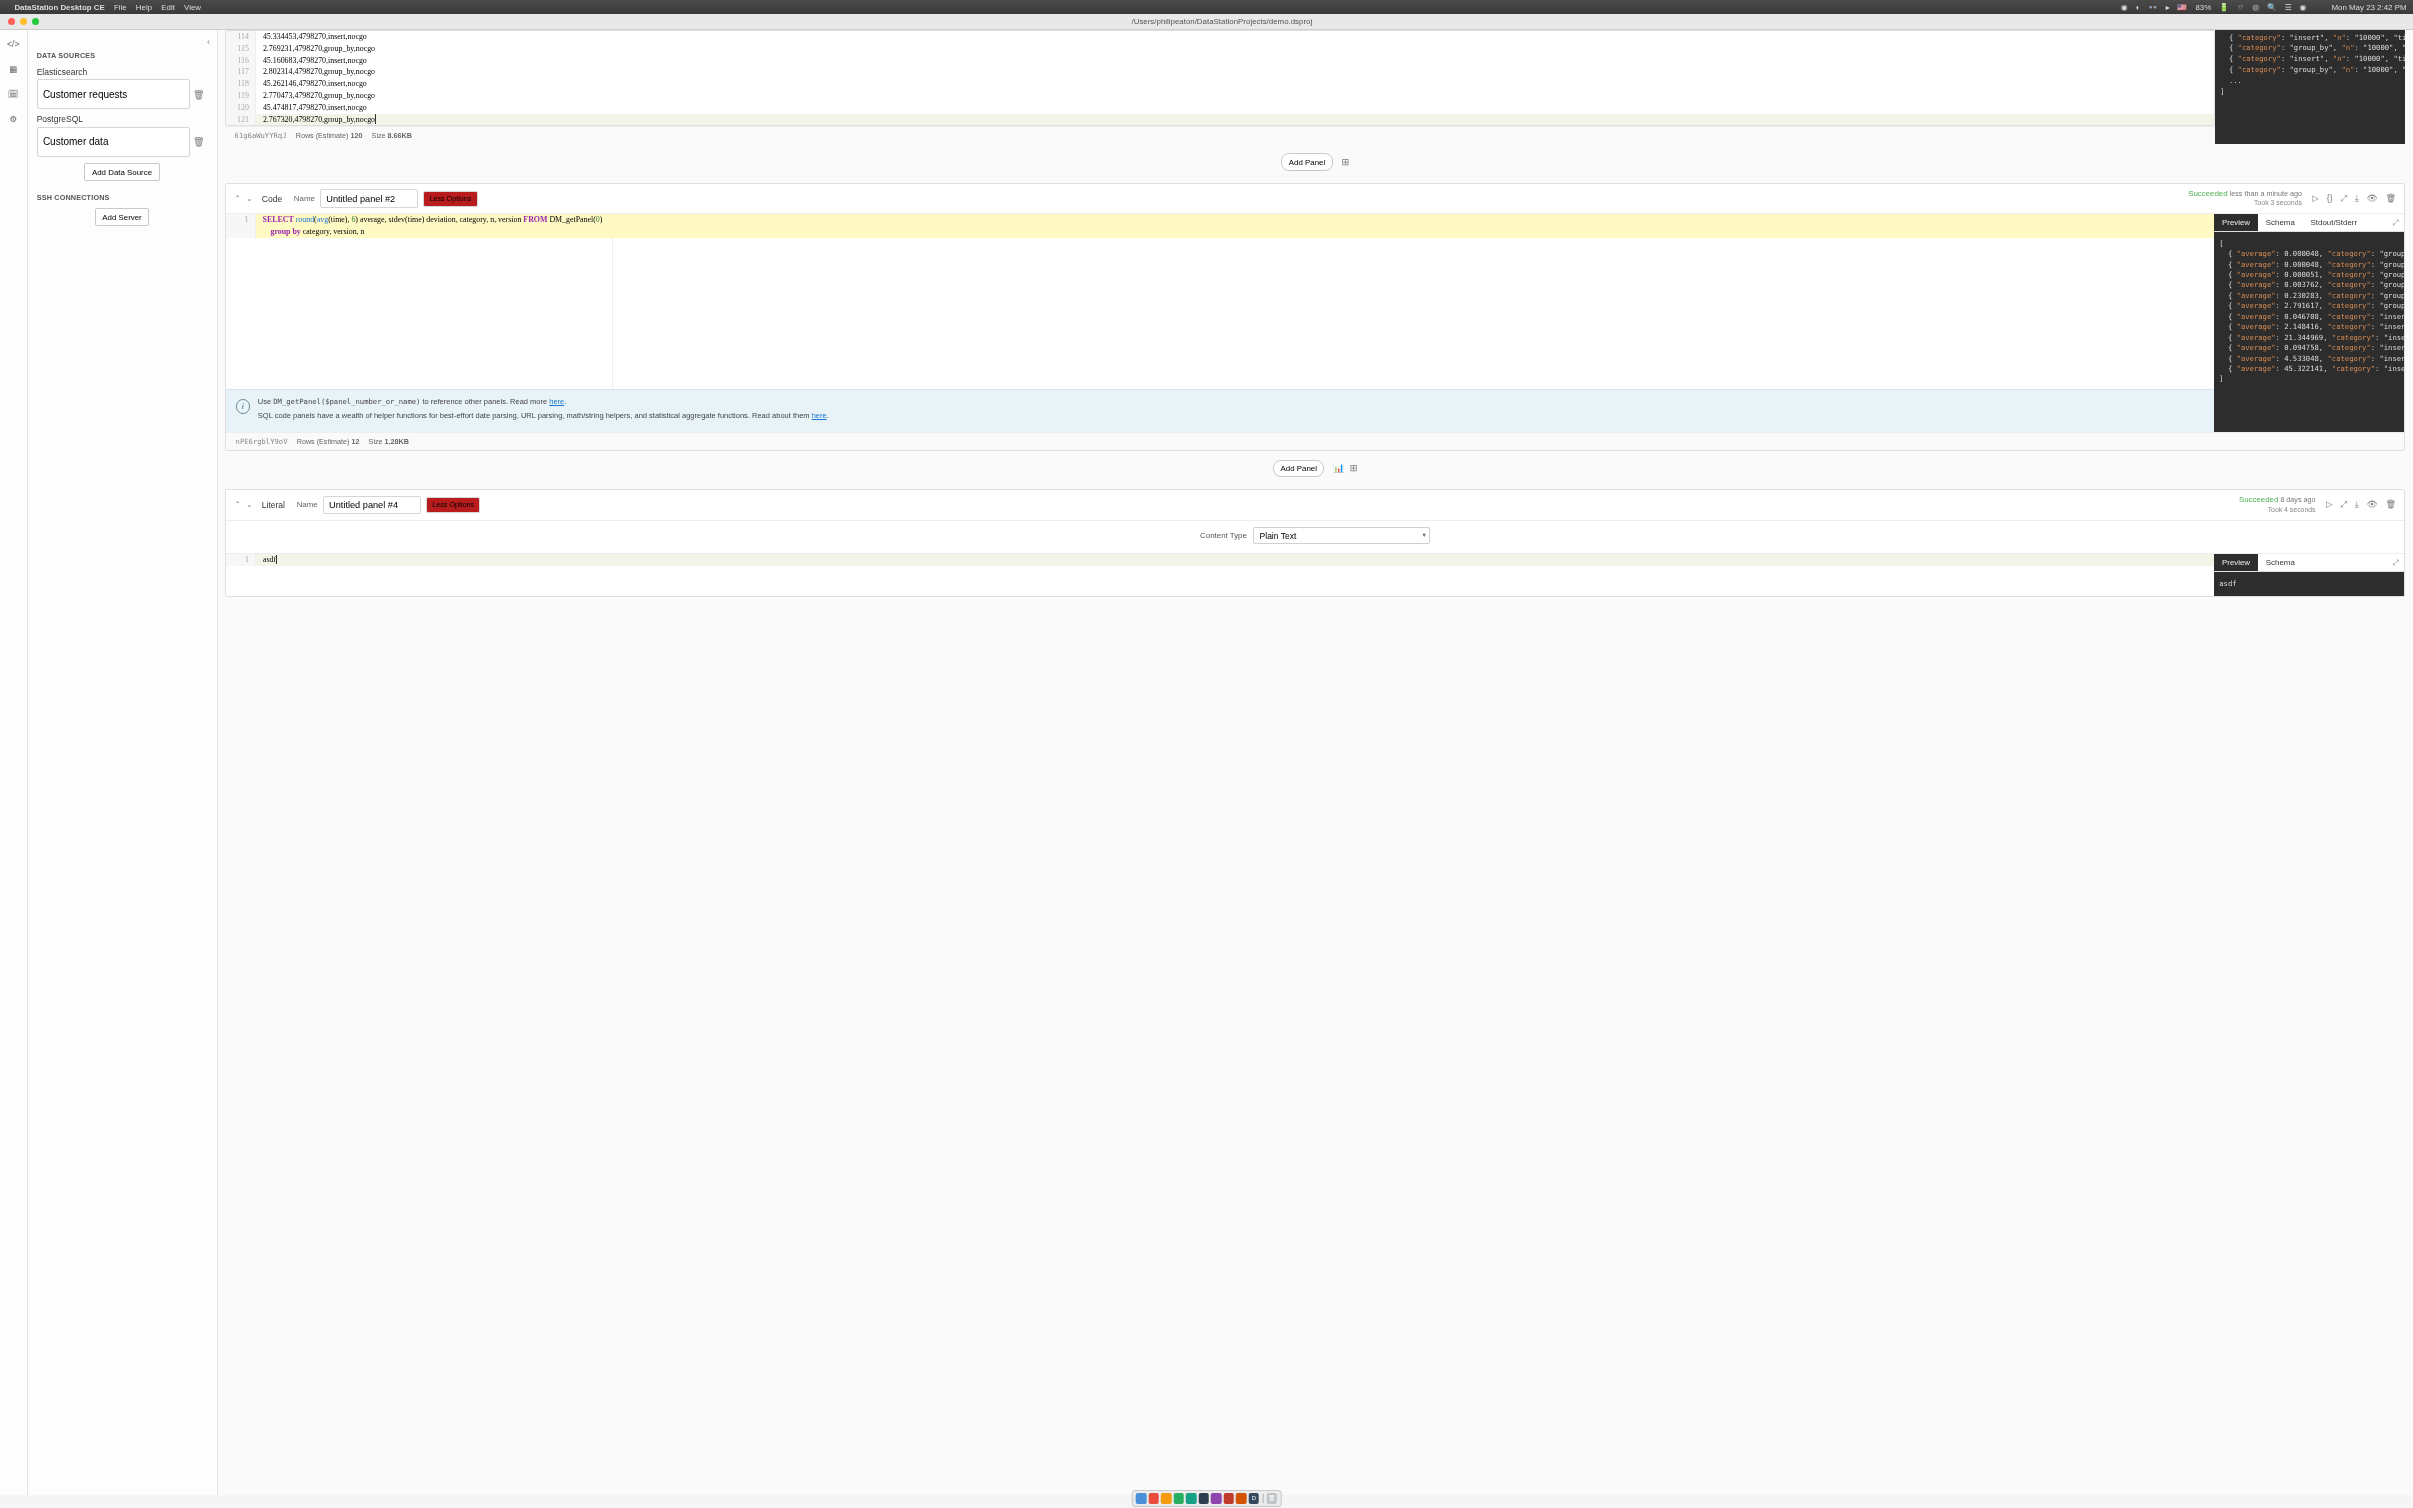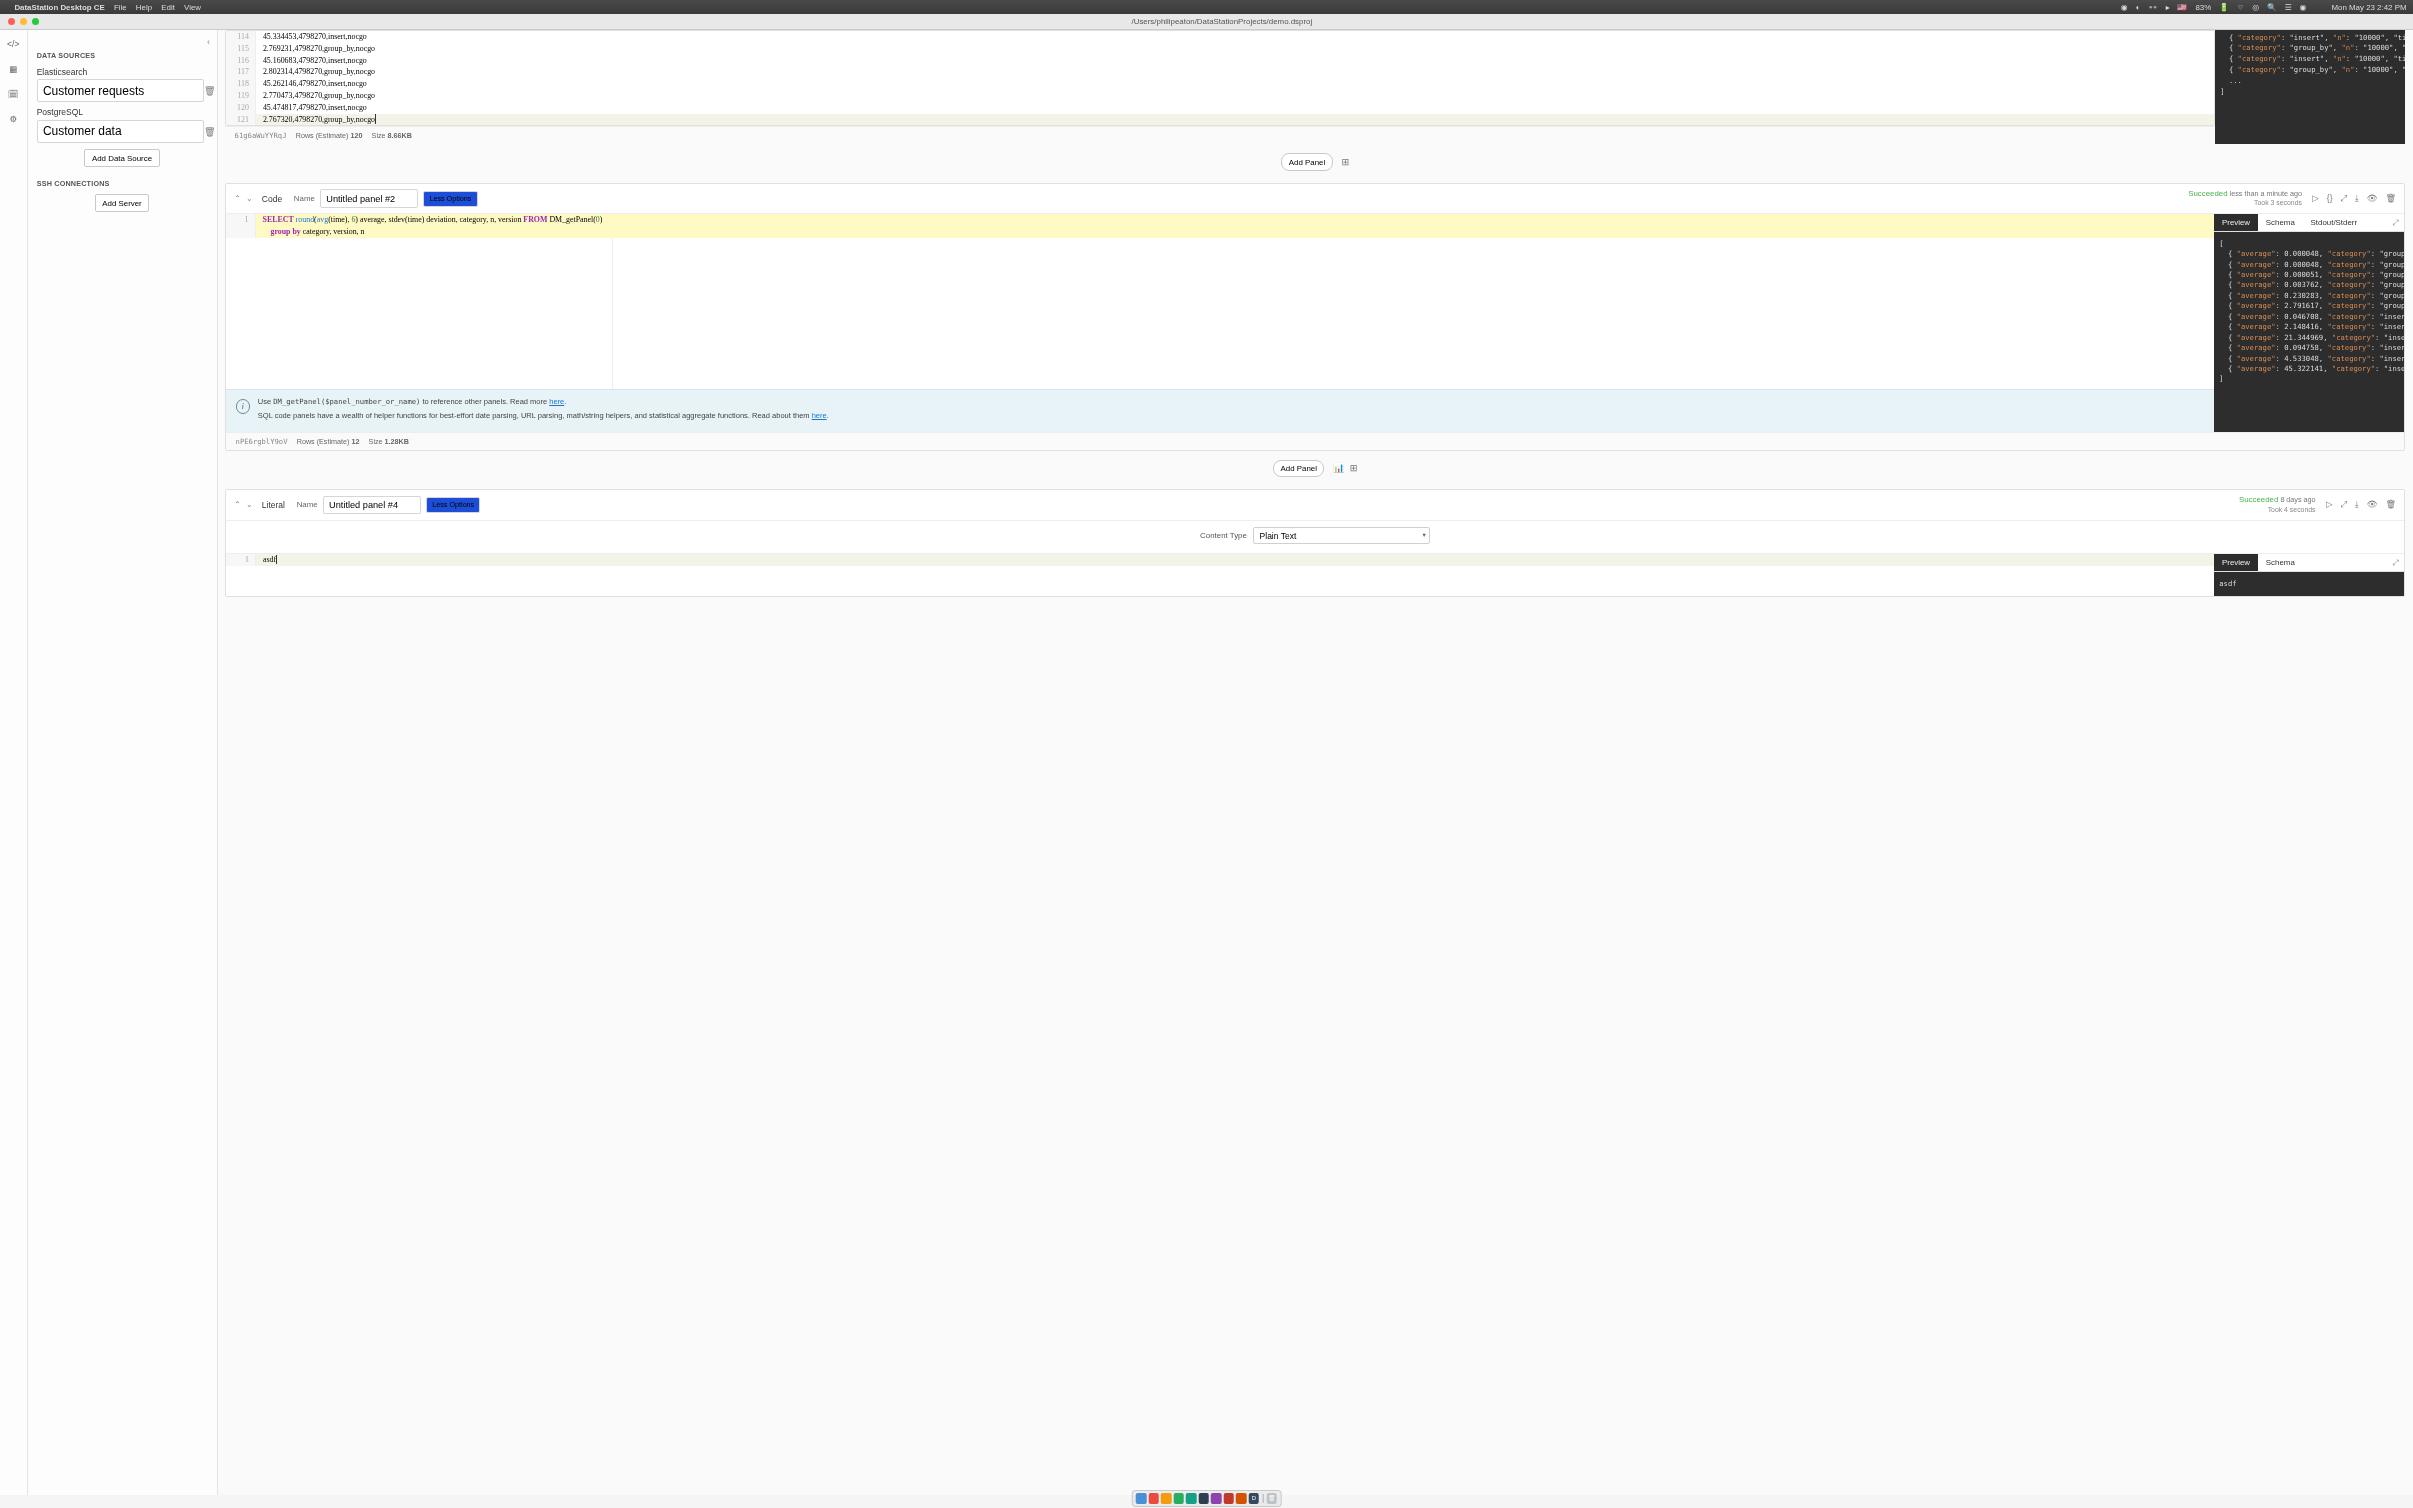--- a/index.html
+++ b/index.html
@@ -21,21 +21,21 @@
 
 .app { display:flex; height:calc(100vh - 14.4px - 15.7px - 13px); background:#fafafa; }
 .iconbar { width:27.5px; background:#fdfdfd; border-right:0.7px solid #e4e4e4; display:flex; flex-direction:column; align-items:center; padding-top:7.9px; gap:11.8px; }
 .iconbar .ic { width:13px; height:13px; color:#666; display:flex; align-items:center; justify-content:center; cursor:pointer; }
 
 .sidebar { width:190px; background:#fdfdfd; border-right:0.7px solid #e4e4e4; padding:9.2px 9.2px; position:relative; }
 .collapse-chevron { position:absolute; top:6.5px; right:6.5px; color:#888; font-size:9.2px; cursor:pointer; }
 .sidebar h4 { font-size:7.2px; font-weight:700; color:#555; letter-spacing:0.2px; margin:11.8px 0 6.5px; }
 .ds-label { font-size:8.5px; color:#333; margin:5.2px 0 2.6px; }
 .ds-row { display:flex; align-items:center; }
-.ds-input { flex:1; height:23px; border:0.7px solid #d6d6d6; border-radius:2px; padding:0 5.2px; font-size:12px; background:#fff; }
+.ds-input { flex:1; height:30px; border:0.7px solid #d6d6d6; border-radius:2px; padding:0 5.2px; font-size:10px; background:#fff; }
 .trash { width:17px; text-align:center; color:#777; cursor:pointer; font-size:9.2px; }
 .btn { display:inline-block; border:0.7px solid #c9c9c9; background:#fff; padding:3.3px 6.5px; border-radius:2px; font-size:7.9px; cursor:pointer; }
 .btn-center { text-align:center; margin-top:6.5px; }
 
 .main { flex:1; overflow-y:auto; padding:0 7.9px 13px; }
 
 .code-block { background:#fff; border:0.7px solid #e0e0e0; border-radius:2px; margin-bottom:0; }
 .code-lines { font-family:Menlo,Consolas,monospace; font-size:7.9px; }
 .code-line { display:flex;font-family:Liberation Serif, serif; }
 .code-line.hl { background:#f3f3e8; }
@@ -51,21 +51,21 @@
 .add-panel-row .btn { margin-right:3.9px;border-radius:8px; }
 .ic-small { color:#777; font-size:9.2px; margin-left:2.6px; cursor:pointer; }
 
 .panel { border:0.7px solid #e0e0e0; background:#fff; border-radius:2px; margin-bottom:6.5px; }
 .panel-header { display:flex; align-items:center; padding:5.2px 7.9px; border-bottom:0.7px solid #eee; gap:6.5px; }
 .header-left { display:flex; align-items:center; gap:5.2px; }
 .chev { color:#888; cursor:pointer; font-size:7.9px; }
 .type-label { font-size:8.5px; color:#333; margin-left:3.9px; }
 .name-label { font-size:7.9px; color:#666; margin-left:6.5px; }
 .name-input { height:18.3px; border:0.7px solid #d6d6d6; border-radius:2px; padding:0 5.2px; font-size:9.2px; width:98px; }
-.less-opt { border:0.7px solid #d6d6d6; background:#1d4ed8; padding:2.6px 5.2px; border-radius:2px; font-size:7.2px; cursor:pointer; }
+.less-opt { border:0.7px solid #d6d6d6; background:#b91c1c; padding:2.6px 5.2px; border-radius:2px; font-size:7.2px; cursor:pointer; }
 .header-spacer{flex:1;}
 .status { text-align:right; font-size:7.2px; line-height:1.3; margin-right:3.9px; }
 .status .ok { color:#4caf50; font-weight:500; font-size:7.9px; }
 .status .when { color:#777; }
 .status .took { color:#888; font-size:6.9px; }
 .header-icons { display:flex; gap:7.9px; color:#777; font-size:8.5px; }
 .header-icons span{cursor:pointer;}
 
 .option-row { padding:6.5px 0 9.2px; display:flex; justify-content:center; align-items:center; gap:6.5px; border-bottom:0.7px solid #eee; }
 .option-row label{ font-size:7.9px; color:#555; }

